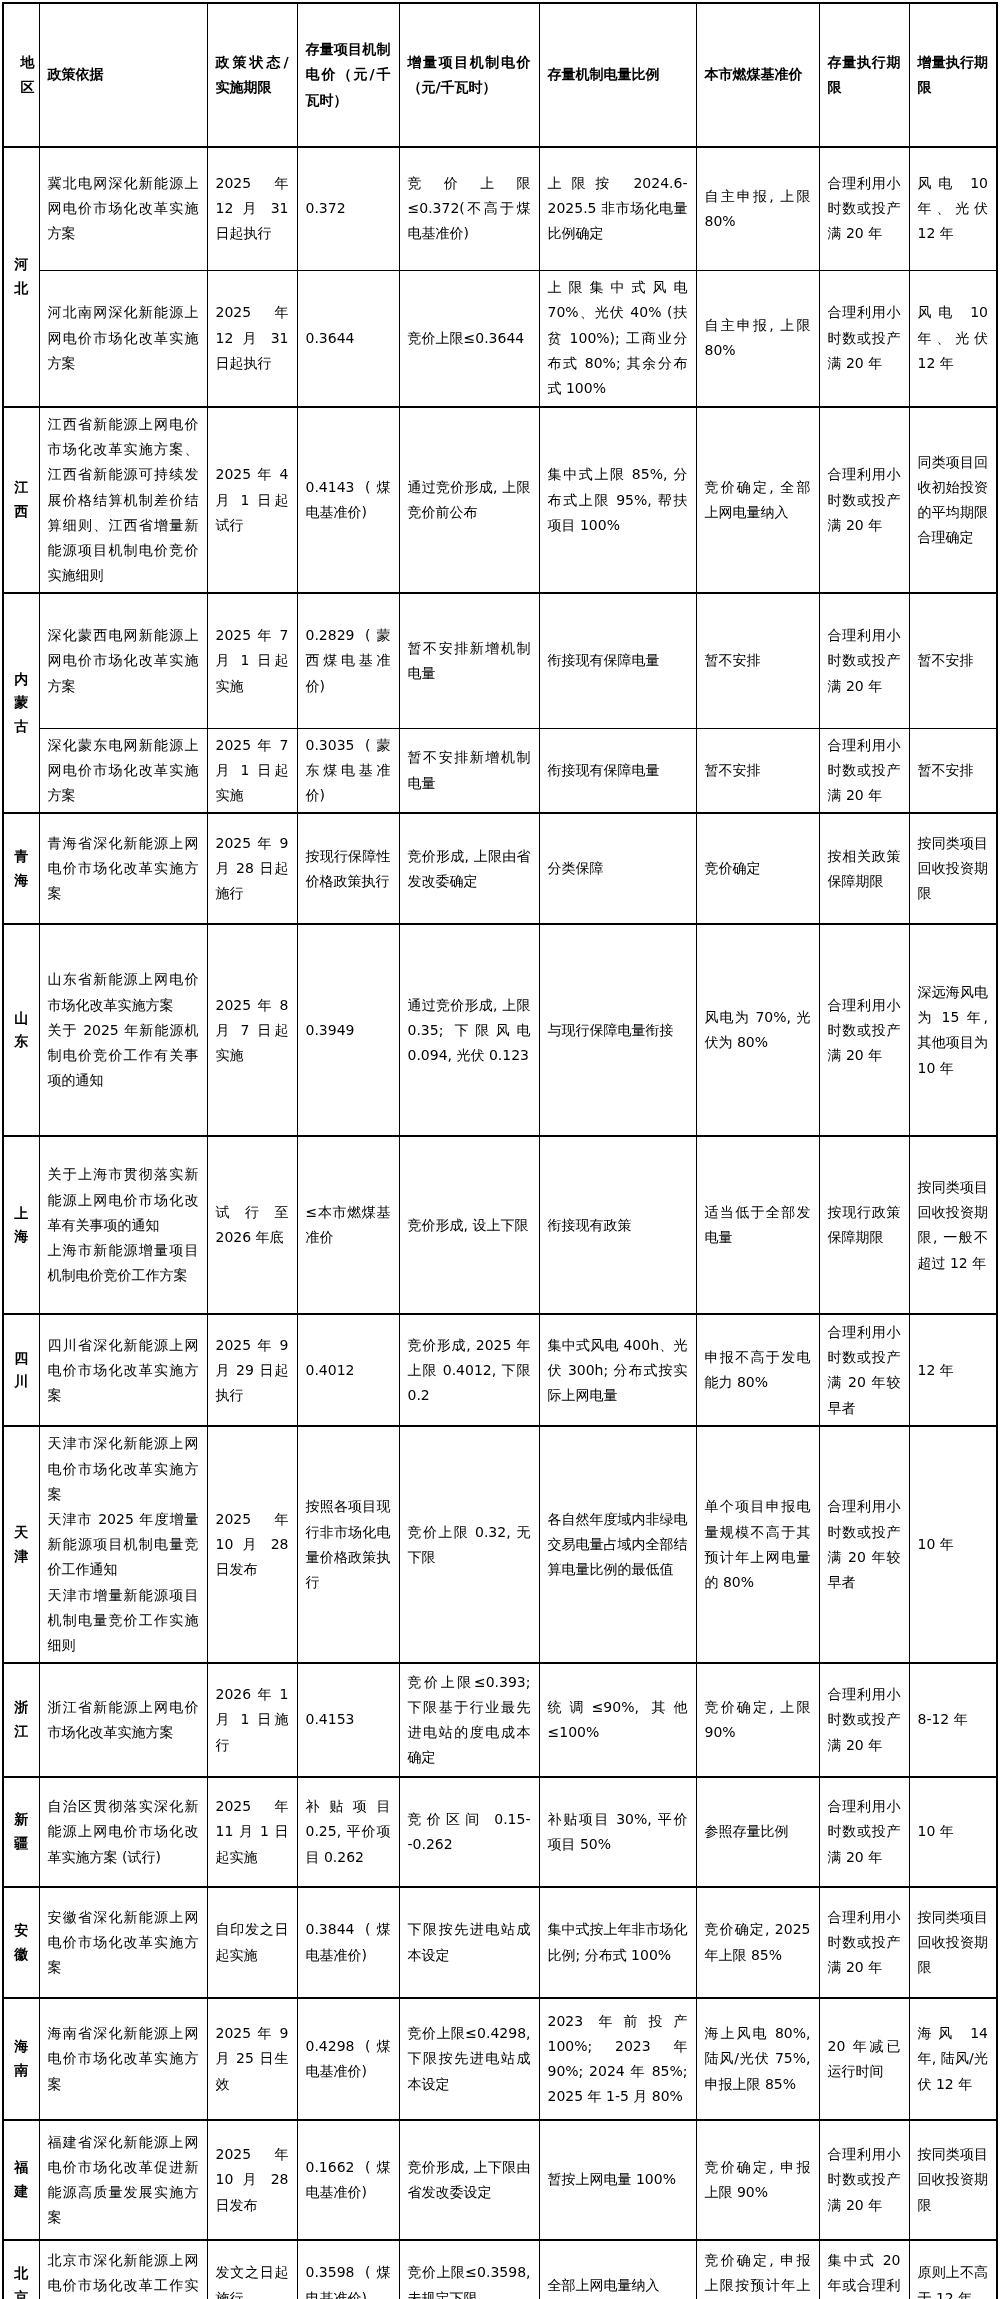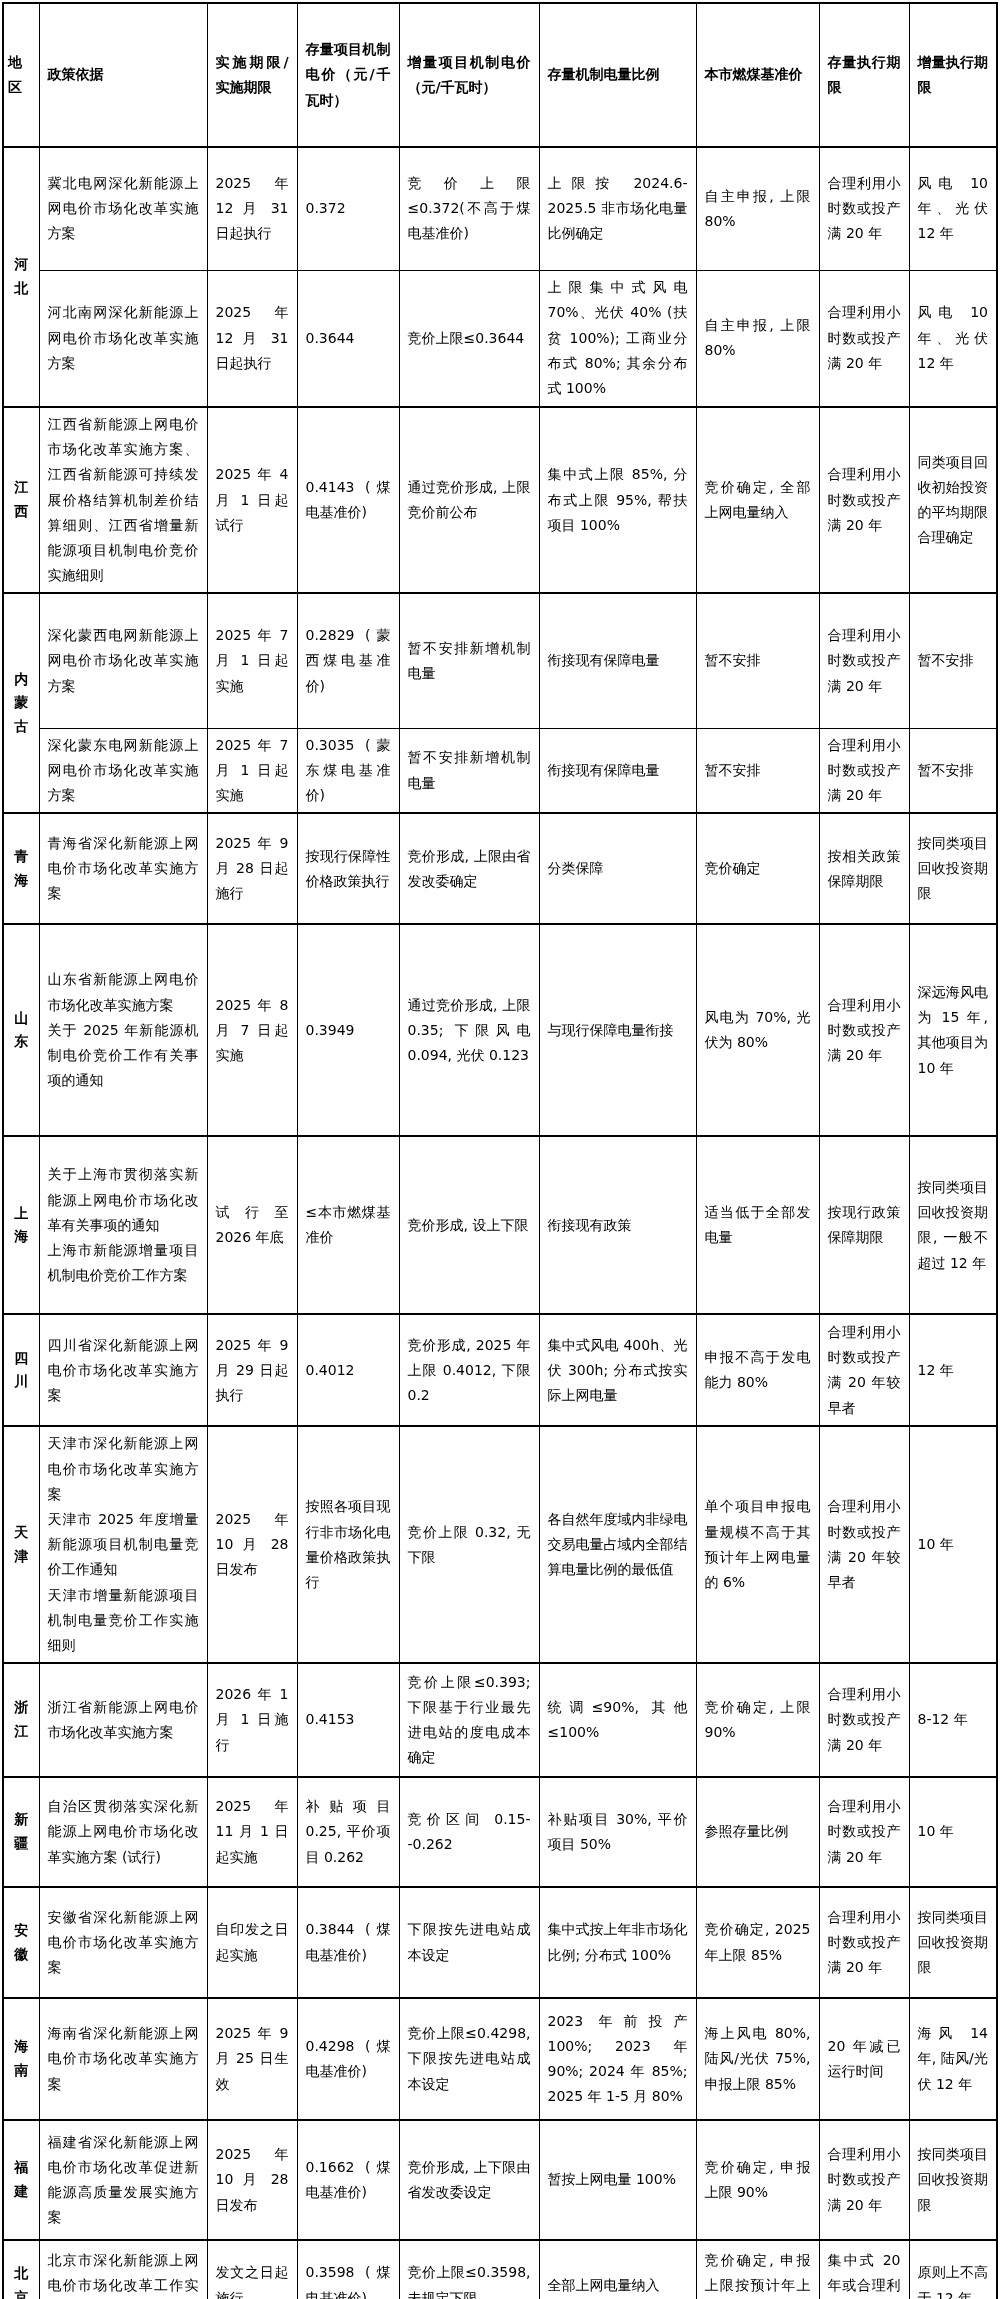--- a/index.html
+++ b/index.html
@@ -32,21 +32,21 @@
     height:102px;
   }
   tr.group-start td{border-top:2px solid #000;}
   td.region-cell{
     padding:4px 2px;
     text-align:center;
     white-space:pre-line;
     line-height:1.7;
     font-weight:bold;
   }
-  th.region-head{padding:20px 4px;text-align:left;}
+  th.region-head{padding:20px 4px;text-align:right;}
   td.policy-cell .cell-text{white-space:pre-line;}
 </style>
 </head>
 <body>
 
 <div class="table-wrap">
   <table class="policy-table">
     <colgroup>
       <col style="width:36px">
       <col style="width:168px">
@@ -55,21 +55,21 @@
       <col style="width:140px">
       <col style="width:157px">
       <col style="width:123px">
       <col style="width:90px">
       <col style="width:88px">
     </colgroup>
     <thead>
       <tr id="header-row">
           <th class="region-head">地区</th>
           <th>政策依据</th>
-          <th>实施期限/实施期限</th>
+          <th>政策状态/实施期限</th>
           <th>存量项目机制电价（元/千瓦时）</th>
           <th>增量项目机制电价（元/千瓦时）</th>
           <th>存量机制电量比例</th>
           <th>本市燃煤基准价</th>
           <th>存量执行期限</th>
           <th>增量执行期限</th>
         </tr>
     </thead>
     <tbody id="table-body">
         <tr class="group-start" style="height: 123px;">
@@ -337,21 +337,21 @@
           <td>
             <div class="cell-text">按照各项目现行非市场化电量价格政策执行</div>
           </td>
           <td>
             <div class="cell-text">竞价上限 0.32, 无下限</div>
           </td>
           <td>
             <div class="cell-text">各自然年度域内非绿电交易电量占域内全部结算电量比例的最低值</div>
           </td>
           <td>
-            <div class="cell-text">单个项目申报电量规模不高于其预计年上网电量的 6%</div>
+            <div class="cell-text">单个项目申报电量规模不高于其预计年上网电量的 80%</div>
           </td>
           <td>
             <div class="cell-text">合理利用小时数或投产满 20 年较早者</div>
           </td>
           <td>
             <div class="cell-text">10 年</div>
           </td>
         </tr>
         <tr class="group-start" style="height: 114px;">
           <td class="region-cell" rowspan="1">浙

